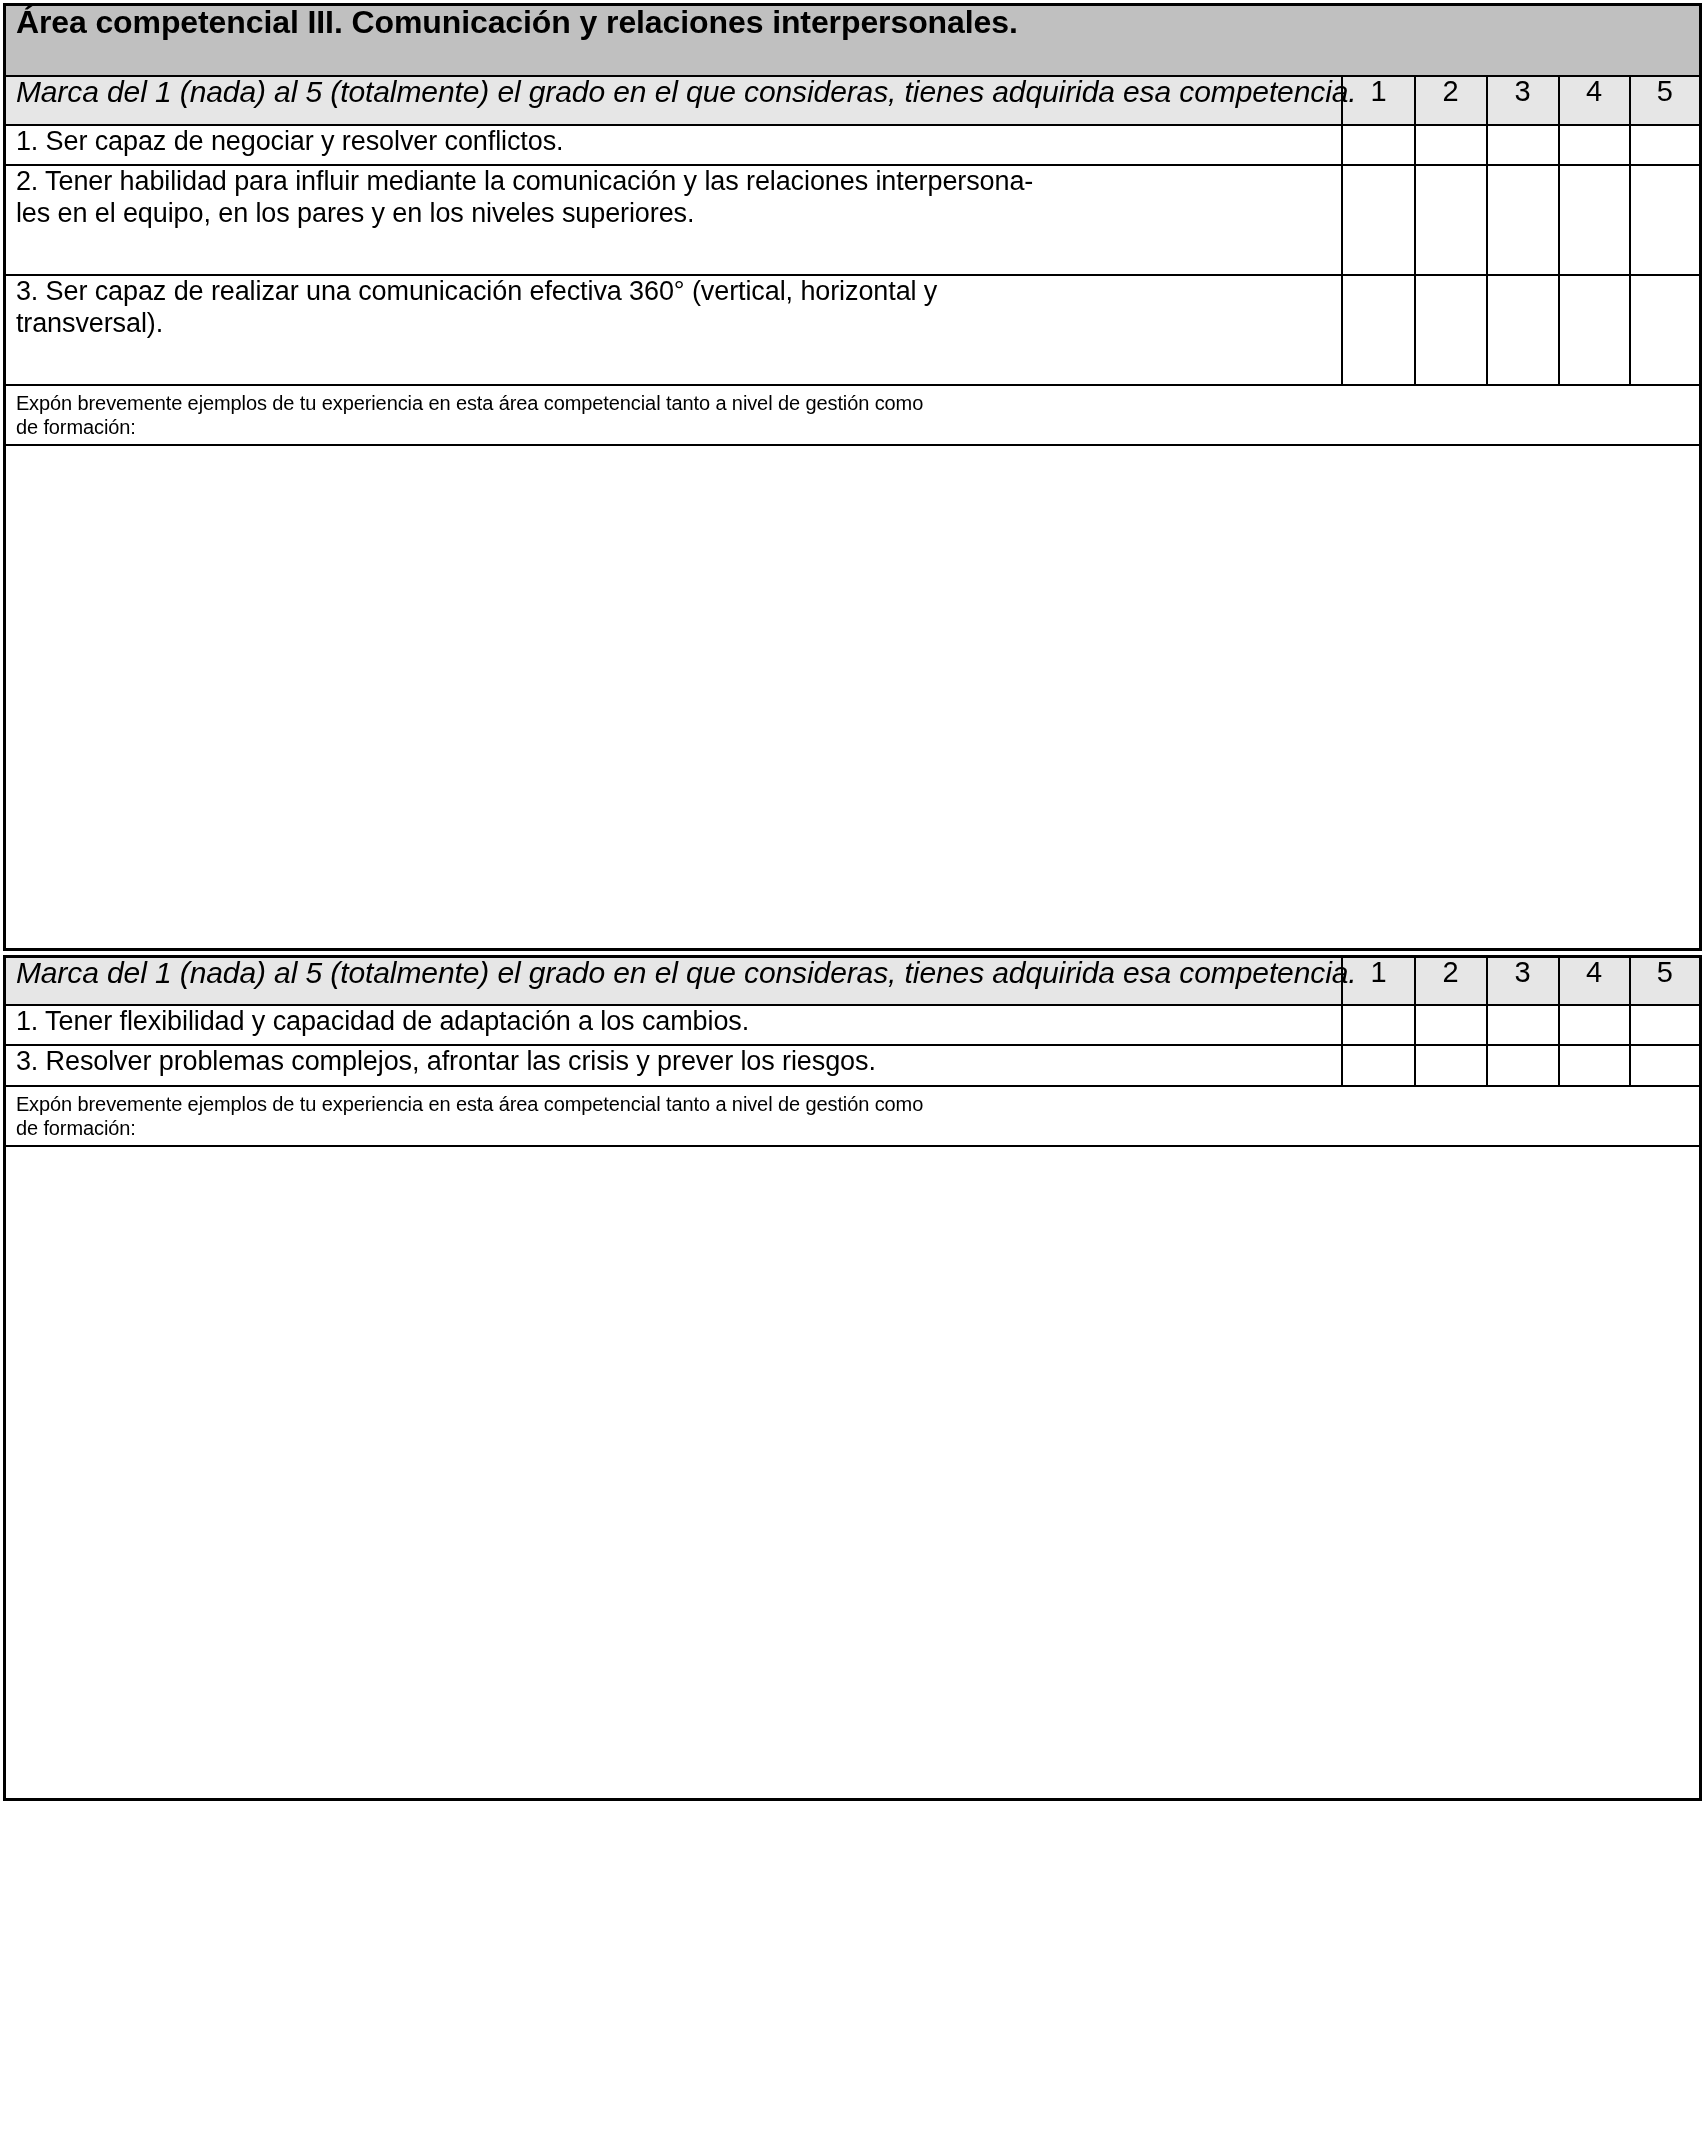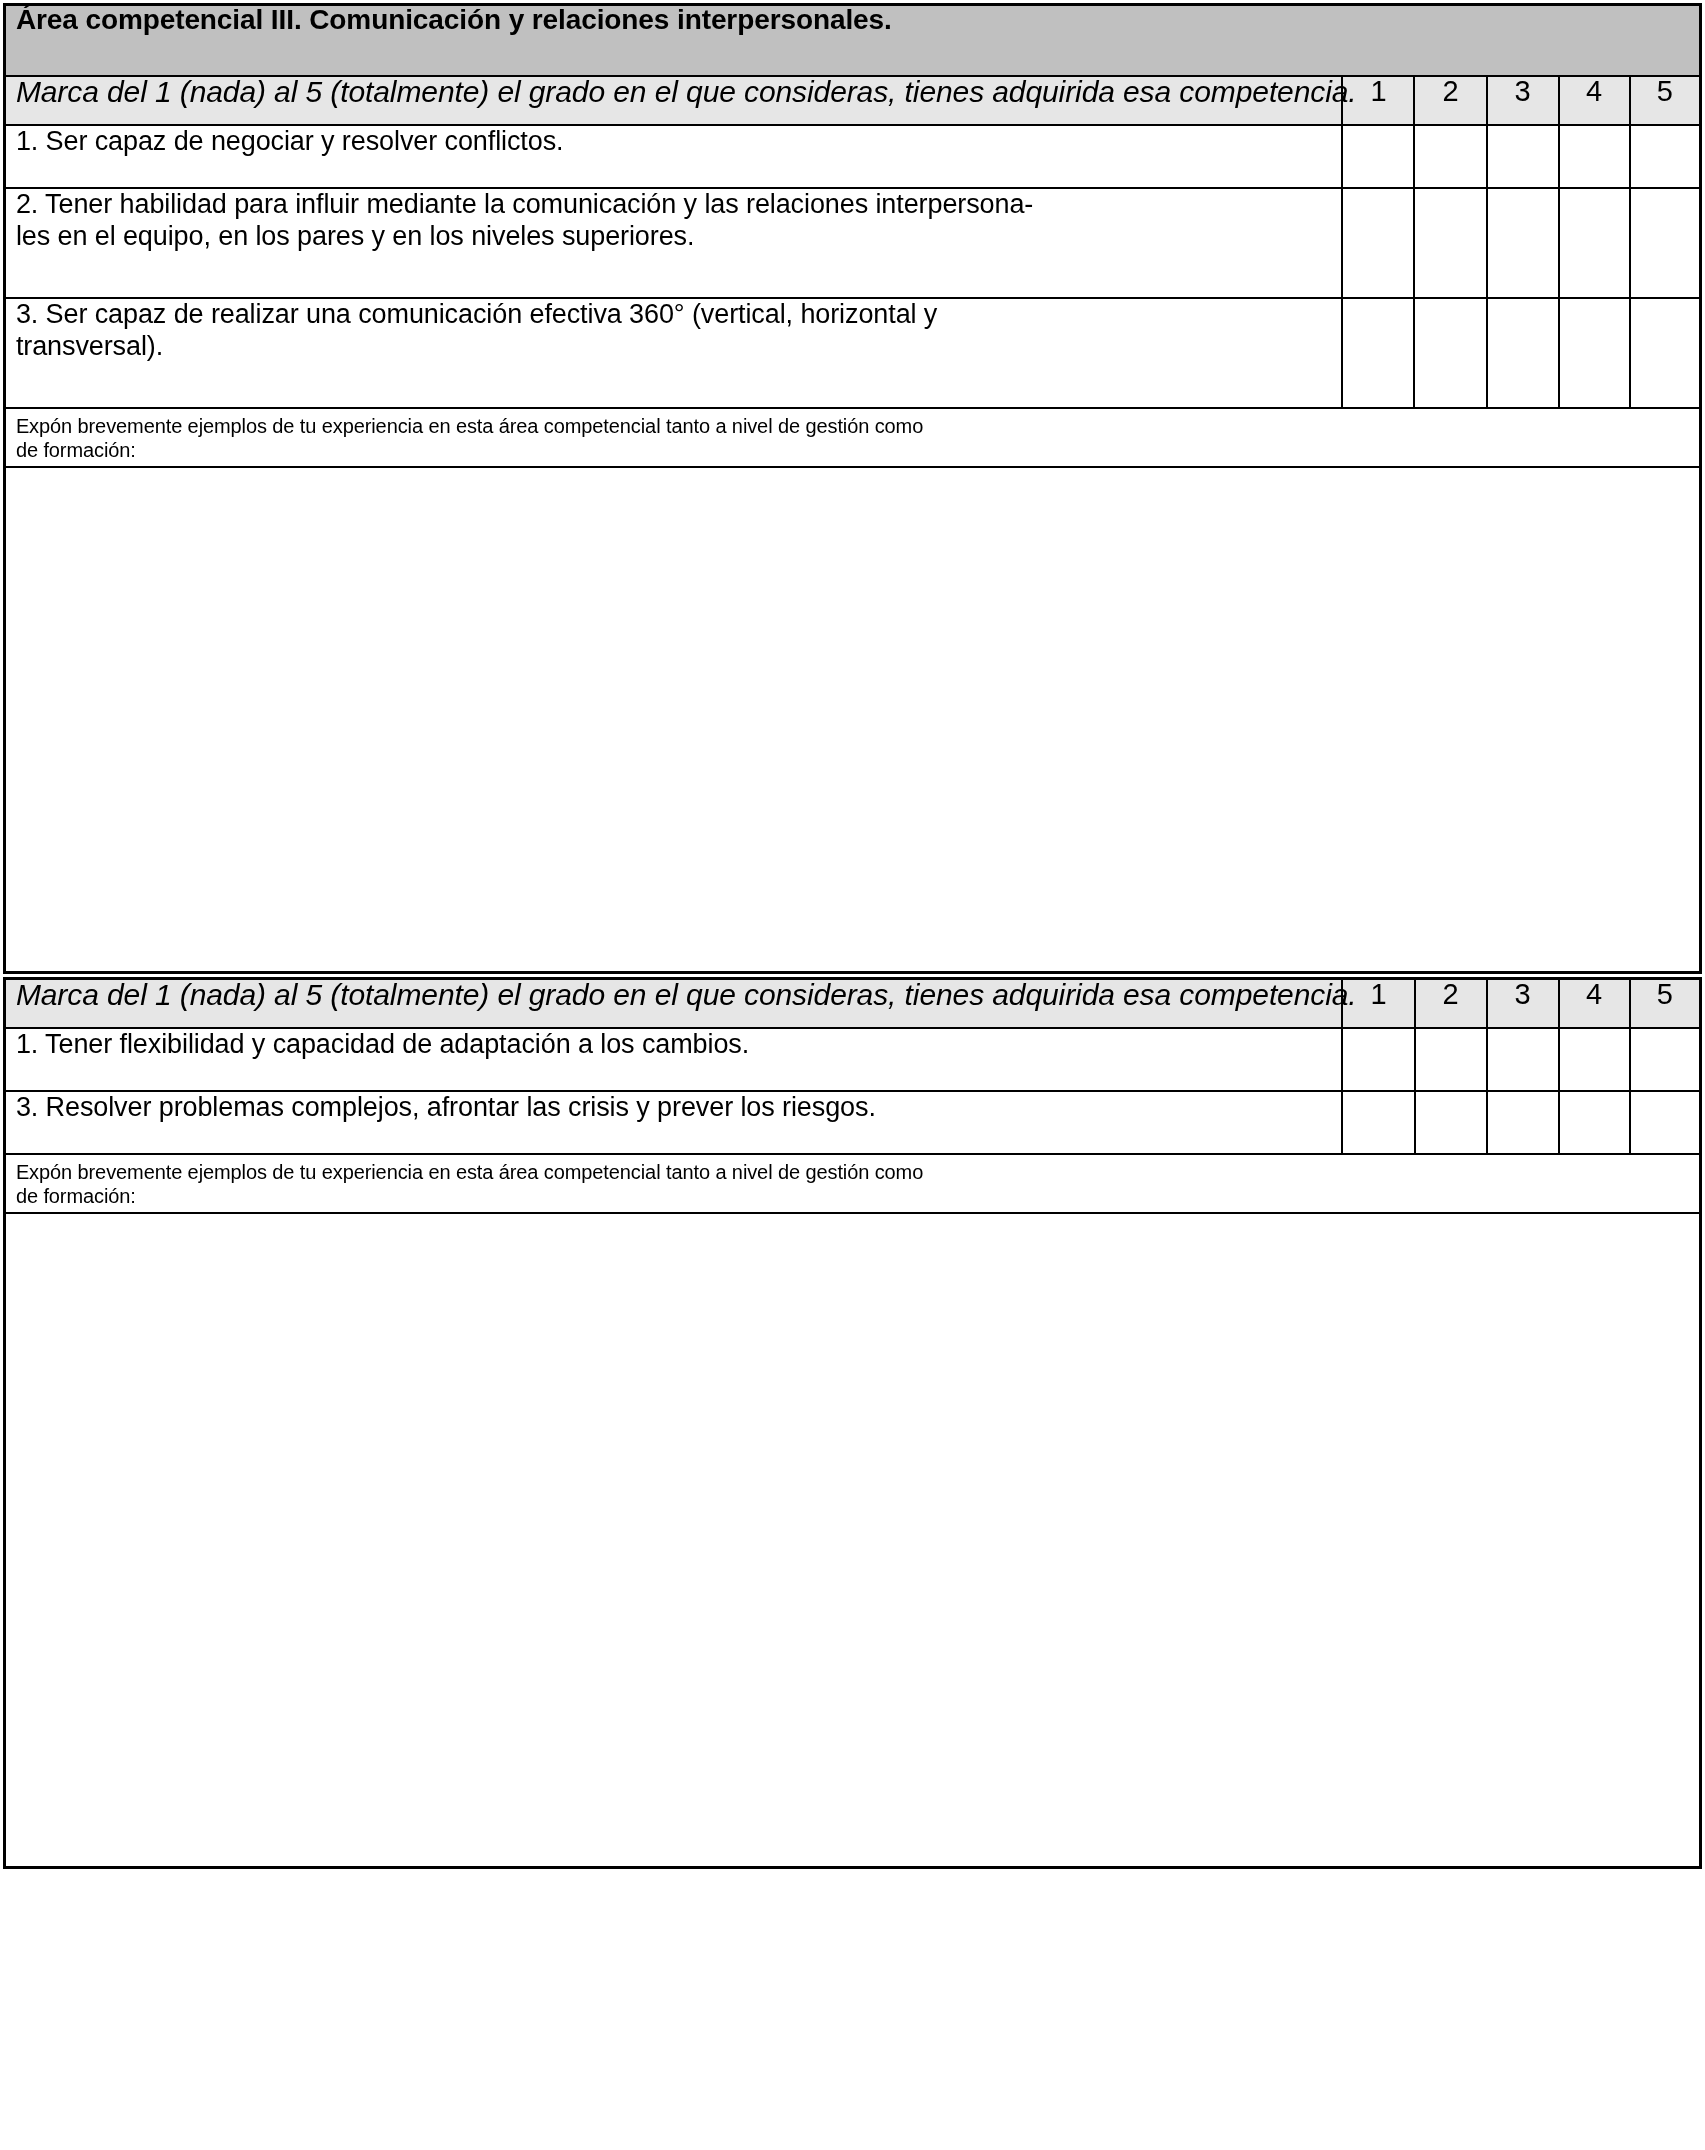--- a/index.html
+++ b/index.html
@@ -45,21 +45,21 @@
 
   
   .section-title-cell {
     background: #c0c0c0 !important;
     height: 71px;
     padding: 0 0 0 9.7px !important;
     vertical-align: bottom;
   }
 
   .section-title {
-    font-size: 28px;
+    font-size: 32px;
     font-weight: bold;
     line-height: 1.0;
     letter-spacing: -0.1px;
     padding-bottom: 8px;
     white-space: nowrap;
   }
 
   
   .scale-instruction-cell {
     background: #e6e6e6 !important;
@@ -97,21 +97,21 @@
     vertical-align: bottom;
   }
 
   .item-text {
     font-size: 27px;
     line-height: 1.18;
     padding-bottom: 6.5px;
     letter-spacing: -0.1px;
   }
 
-  .item-row-1 { height: 63px; }
+  .item-row-1 { height: 40px; }
   .item-row-2 { height: 110px; }
 
   .mark-cell {
     background: #ffffff;
   }
 
   
   .prompt-cell {
     padding: 0 8px 0 9.7px !important;
     vertical-align: top;

